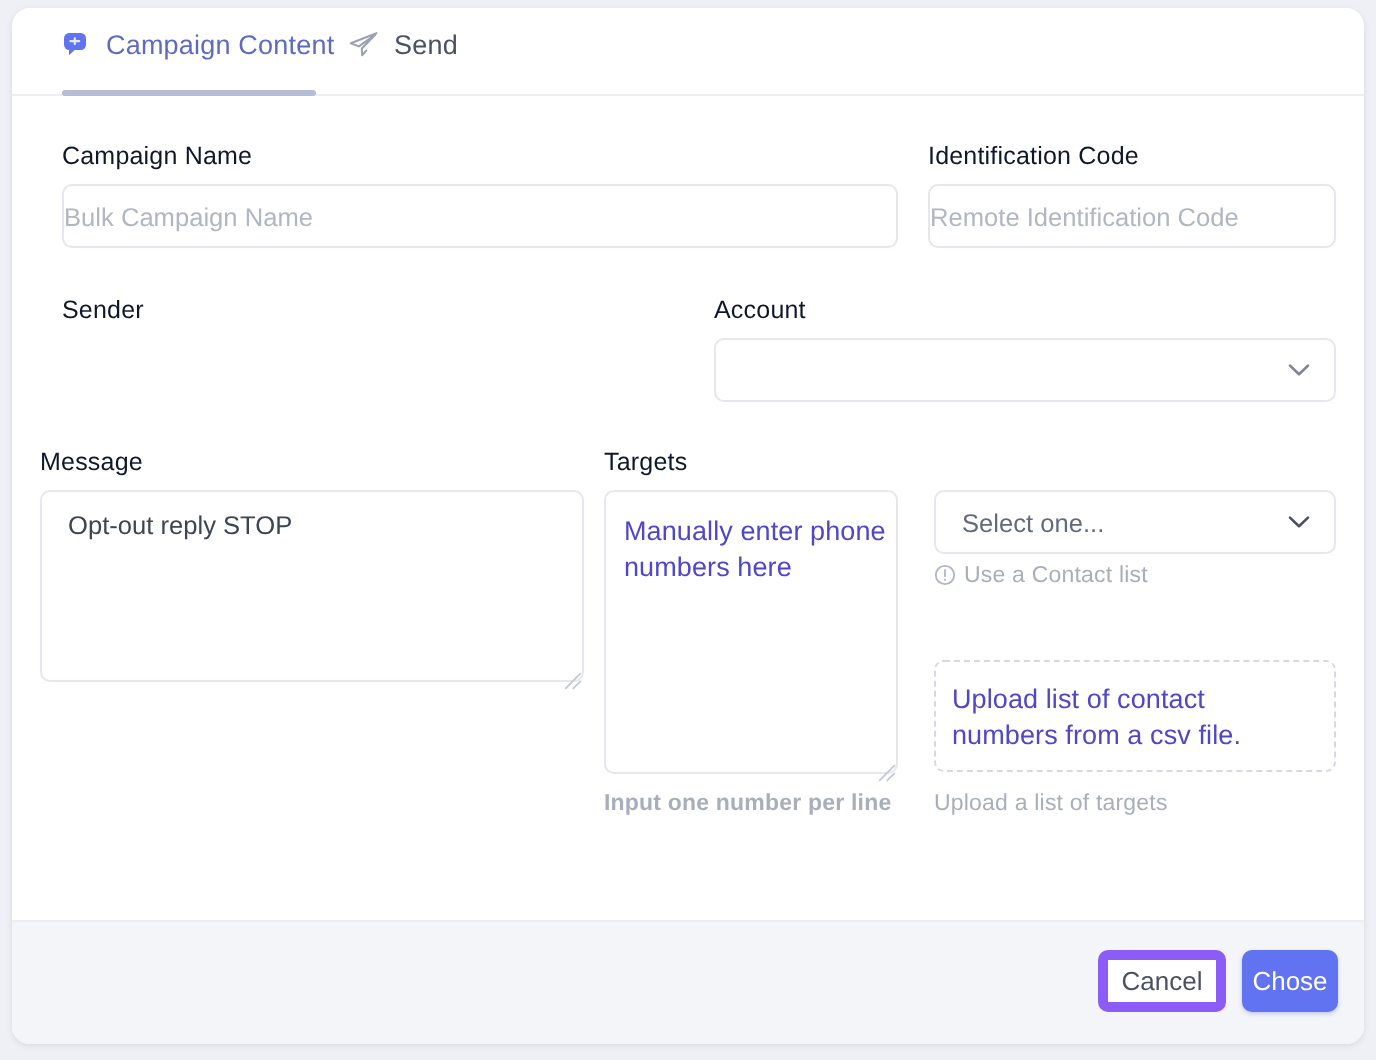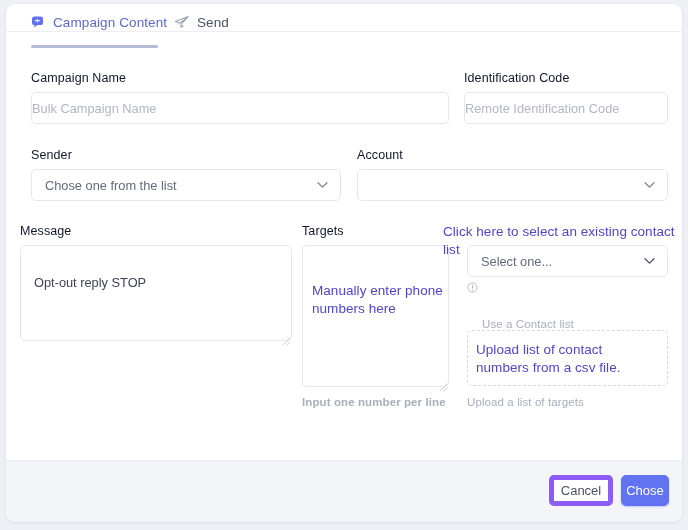--- a/index.html
+++ b/index.html
@@ -34,21 +34,21 @@
     box-shadow: 0 1px 3px rgba(30, 40, 80, 0.10);
     overflow: hidden;
   }
 
   
   .tabs {
     position: absolute;
     left: 0;
     top: 0;
     width: 676px;
-    height: 28px;
+    height: 44px;
     border-bottom: 1px solid #eceef3;
     box-sizing: border-box;
   }
   .tab {
     position: absolute;
     top: 11px;
     display: flex;
     align-items: center;
     gap: 7px;
     font-size: 13.5px;
@@ -116,21 +116,21 @@
 
   .textarea {
     position: absolute;
     box-sizing: border-box;
     background: #ffffff;
     border: 1px solid #e4e7ee;
     border-radius: 5px;
     font-family: "Liberation Sans", sans-serif;
     font-size: 12.8px;
     color: #3d4453;
-    padding: 28px 13px;
+    padding: 8px 13px;
     resize: none;
     outline: none;
     line-height: 1.45;
   }
   .resize-grip {
     position: absolute;
     width: 9px;
     height: 9px;
     pointer-events: none;
   }
@@ -238,28 +238,20 @@
 
     <div class="body">
 
       <div class="field-label" style="left:25px; top:23px;">Campaign Name</div>
       <input class="input" style="left: 25px; top: 44px; width: 418px; height: 32px;" placeholder="Bulk Campaign Name">
 
       <div class="field-label" style="left:458px; top:23px;">Identification Code</div>
       <input class="input" style="left: 458px; top: 44px; width: 204px; height: 32px;" placeholder="Remote Identification Code">
 
       <div class="field-label" style="left:25px; top:100px;">Sender</div>
-      <div class="select" style="left:25px; top:121px; width:310px; height:32px;">
-        <span>Chose one from the list</span>
-        <span class="chev">
-          <svg width="11" height="7" viewBox="0 0 11 7">
-            <path d="M1 1.3 L5.5 5.6 L10 1.3" fill="none" stroke="#7c8496" stroke-width="1.3" stroke-linecap="round" stroke-linejoin="round"></path>
-          </svg>
-        </span>
-      </div>
 
       <div class="field-label" style="left:351px; top:100px;">Account</div>
       <div class="select" style="left:351px; top:121px; width:311px; height:32px;">
         <span></span>
         <span class="chev">
           <svg width="11" height="7" viewBox="0 0 11 7">
             <path d="M1 1.3 L5.5 5.6 L10 1.3" fill="none" stroke="#7c8496" stroke-width="1.3" stroke-linecap="round" stroke-linejoin="round"></path>
           </svg>
         </span>
       </div>
@@ -272,40 +264,39 @@
         </svg>
       </span>
 
       <div class="field-label" style="left:296px; top:176px;">Targets</div>
       <textarea class="textarea" style="left: 296px; top: 197px; width: 147px; height: 142px;"></textarea>
       <span class="resize-grip" style="left:433px; top:330px;">
         <svg width="9" height="9" viewBox="0 0 9 9">
           <path d="M8.4 0.6 L0.6 8.4 M8.4 4.4 L4.4 8.4" stroke="#c3c8d4" stroke-width="0.9" fill="none"></path>
         </svg>
       </span>
-      <div class="annot" style="left:306px; top:209px; width:132px;margin-top:25px;">Manually enter phone numbers here</div>
+      <div class="annot" style="left:306px; top:209px; width:132px;">Manually enter phone numbers here</div>
       <div class="helper" style="left:296px; top:348px;font-weight:bold;">Input one number per line</div>
 
-      <div class="annot" style="left:437px; top:175px;">Click here to select an existing contact list</div>
       <div class="select" style="left:461px; top:197px; width:201px; height:32px;">
         <span>Select one...</span>
         <span class="chev">
           <svg width="11" height="7" viewBox="0 0 11 7">
             <path d="M1 1.3 L5.5 5.6 L10 1.3" fill="none" stroke="#4a5166" stroke-width="1.3" stroke-linecap="round" stroke-linejoin="round"></path>
           </svg>
         </span>
       </div>
       <span class="helper-icon" style="left:461px; top:234px;">
         <svg width="11" height="11" viewBox="0 0 11 11">
           <circle cx="5.5" cy="5.5" r="4.6" fill="none" stroke="#b0b6c3" stroke-width="0.9"></circle>
           <path d="M5.5 3 v3.1" stroke="#b0b6c3" stroke-width="0.9" stroke-linecap="round"></path>
           <circle cx="5.5" cy="7.9" r="0.55" fill="#b0b6c3"></circle>
         </svg>
       </span>
-      <div class="helper" style="left:476px; top:234px;margin-top:36px;">Use a Contact list</div>
+      <div class="helper" style="left:476px; top:234px;">Use a Contact list</div>
 
       <div class="dropzone" style="left:461px; top:282px; width:201px; height:56px;"></div>
       <div class="annot" style="left:470px; top:293px; width:180px;">Upload list of contact numbers from a csv file.</div>
       <div class="helper" style="left:461px; top:348px;">Upload a list of targets</div>
 
     </div>
 
     <div class="footer">
       <div class="btn btn-cancel">Cancel</div>
       <div class="btn btn-next">Chose</div>

